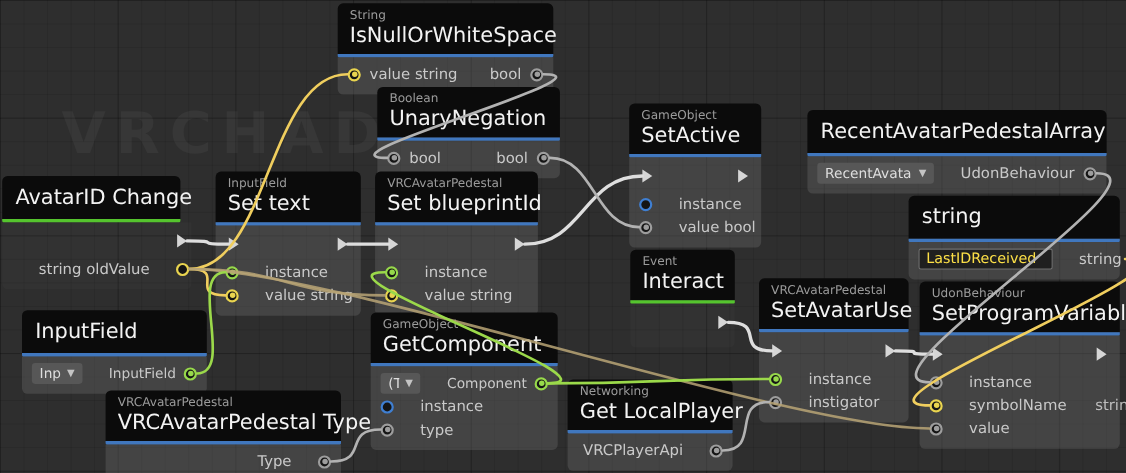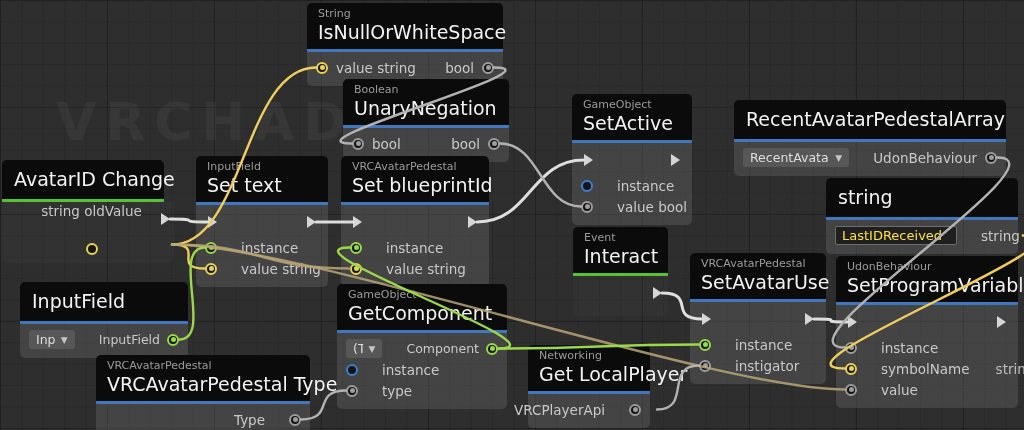--- a/index.html
+++ b/index.html
@@ -135,21 +135,21 @@
 
   <div class="node" style="left:2px;top:160px;width:172px;">
     <div class="hdr noCat" style="width:138px;">
       <div class="title">AvatarID Change</div>
     </div>
     <div class="accent ev" style="width:162px;"></div>
     <div class="body clear">
       <div class="flowrow only-out" style="padding-right:4px;">
         <span class="farrow"></span>
       </div>
-      <div class="row out" style="padding-right:2px;flex-direction:column;">
+      <div class="row out" style="padding-right:2px;">
         <span>string oldValue</span>
         <span class="port y"></span>
       </div>
     </div>
   </div>
 
   <div class="node" style="left:196px;top:156px;width:132px;">
     <div class="hdr">
       <div class="cat">InputField</div>
       <div class="title">Set text</div>
@@ -325,21 +325,21 @@
     </div>
     <div class="accent fn"></div>
     <div class="body">
       <div class="row out">
         <span>Type</span>
         <span class="port n dot"></span>
       </div>
     </div>
   </div>
 
-  <div class="node" style="left:516px;top:345px;width:122px;margin-left:12px;">
+  <div class="node" style="left:516px;top:345px;width:150px;">
     <div class="hdr">
       <div class="cat">Networking</div>
       <div class="title">Get LocalPlayer</div>
     </div>
     <div class="accent fn"></div>
     <div class="body">
       <div class="row out">
         <span>VRCPlayerApi</span>
         <span class="port n dot"></span>
       </div>

